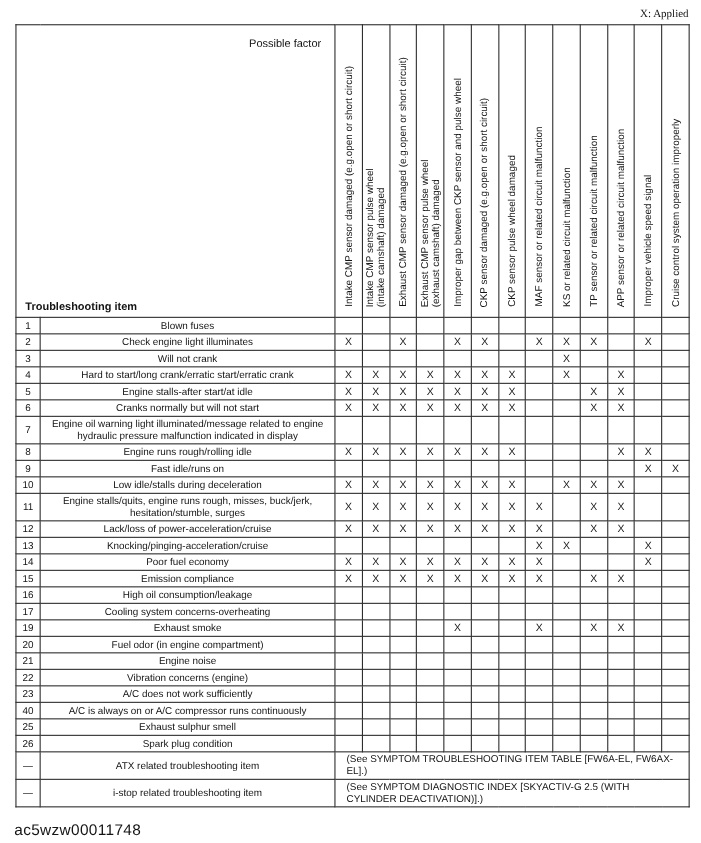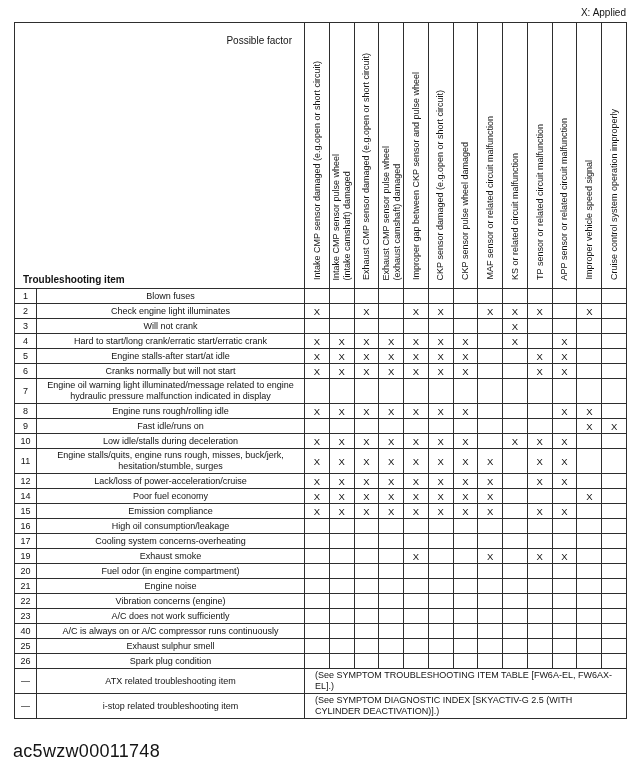--- a/index.html
+++ b/index.html
@@ -3,21 +3,21 @@
 <meta charset="utf-8">
 <style>
   * { box-sizing: border-box; }
   html, body { margin: 0; padding: 0; }
   body {
     width: 637px; height: 766px;
     background: #ffffff; color: #141414;
     font-family: "Liberation Sans", sans-serif;
     position: relative; overflow: hidden;
   }
-  .legend { position: absolute; top: 7px; right: 11px; font-size: 10px; }
+  .legend { position: absolute; top: 7px; right: 11px; font-size: 10px; font-family: Liberation Serif, serif; }
   table.matrix {
     position: absolute; top: 22px; left: 14px; width: 613px;
     border-collapse: collapse; table-layout: fixed;
   }
   .matrix td { border: 1px solid #2e2e2e; padding: 0; }
   td.corner { position: relative; }
   .corner-top   { position: absolute; top: 12px; right: 12px; font-size: 10px; font-weight: normal; }
   .corner-bottom{ position: absolute; bottom: 3px; left: 8px; font-size: 10px; font-weight: bold; }
   td.factor-cell { height: 266px; vertical-align: bottom; text-align: center; padding-bottom: 4px; }
   .vtext {
@@ -25,21 +25,21 @@
     writing-mode: vertical-rl;
     transform: rotate(180deg);
     font-size: 9px; line-height: 10.5px;
     white-space: pre-line; text-align: left;
   }
   tr.data-row { height: 15px; }
   td.no-cell   { text-align: center; font-size: 9px; }
   td.item-cell { font-size: 9px; line-height: 11px; padding: 1px 4px; text-align: center; margin-left: 32px; }
   td.mark-cell { text-align: center; font-size: 9.5px; }
   td.note-cell { text-align: left; font-size: 9px; line-height: 11px; padding: 1px 10px; }
-  .doc-code { position: absolute; left: 13px; bottom: 4px; font-size: 18px; letter-spacing: 0.3px; }
+  .doc-code { position: absolute; left: 13px; bottom: 4px; font-size: 14px; letter-spacing: 0.3px; }
 </style>
 </head>
 <body>
 
 <div class="page">
 
   <div class="legend">X: Applied</div>
 
   <table class="matrix">
     <colgroup>
@@ -268,20 +268,37 @@
           <td class="mark-cell">X</td>
           <td class="mark-cell">X</td>
           <td class="mark-cell">X</td>
           <td class="mark-cell"></td>
           <td class="mark-cell">X</td>
           <td class="mark-cell">X</td>
           <td class="mark-cell"></td>
           <td class="mark-cell"></td>
         </tr>
         <tr class="data-row">
+          <td class="no-cell">13</td>
+          <td class="item-cell">Knocking/pinging-acceleration/cruise</td>
+          <td class="mark-cell"></td>
+          <td class="mark-cell"></td>
+          <td class="mark-cell"></td>
+          <td class="mark-cell"></td>
+          <td class="mark-cell"></td>
+          <td class="mark-cell"></td>
+          <td class="mark-cell"></td>
+          <td class="mark-cell">X</td>
+          <td class="mark-cell">X</td>
+          <td class="mark-cell"></td>
+          <td class="mark-cell"></td>
+          <td class="mark-cell">X</td>
+          <td class="mark-cell"></td>
+        </tr>
+        <tr class="data-row">
           <td class="no-cell">14</td>
           <td class="item-cell">Poor fuel economy</td>
           <td class="mark-cell">X</td>
           <td class="mark-cell">X</td>
           <td class="mark-cell">X</td>
           <td class="mark-cell">X</td>
           <td class="mark-cell">X</td>
           <td class="mark-cell">X</td>
           <td class="mark-cell">X</td>
           <td class="mark-cell">X</td>

